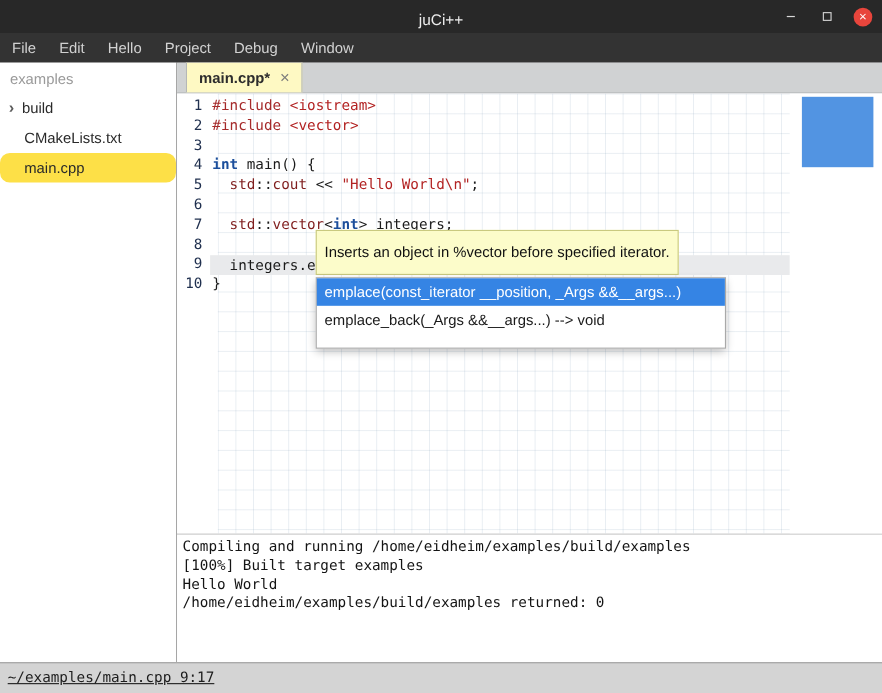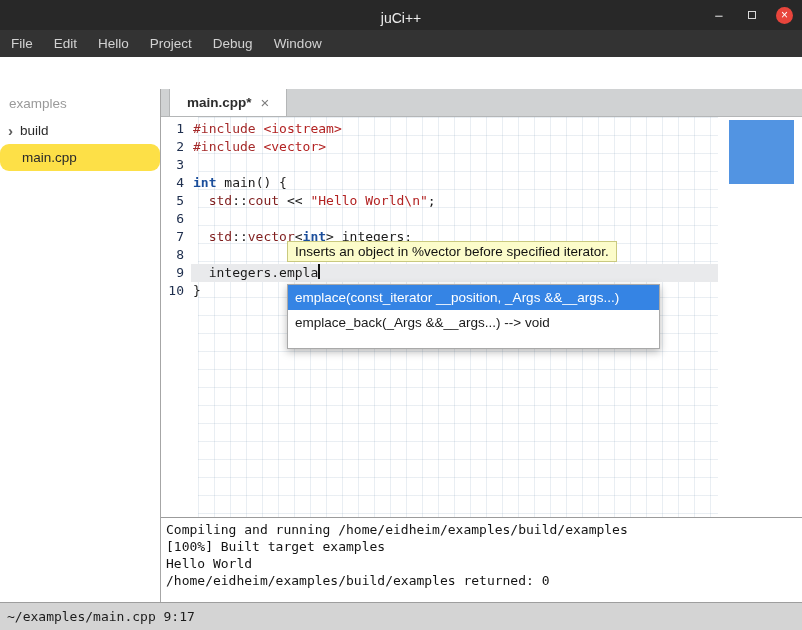--- a/index.html
+++ b/index.html
@@ -13,37 +13,37 @@
   .controls {position:absolute; right:9px; top:0; height:30px; display:flex; align-items:center; gap:15px;}
   .ctrl {color:#d8d8d8; width:18px; height:18px; display:flex; align-items:center; justify-content:center; font-size:15px; line-height:1;}
   .sq {width:8px; height:8px; border:1px solid #d8d8d8; display:inline-block;}
   .ctrl.close {background:#e8453c; border-radius:50%; color:#fff; font-size:12px; width:17px; height:17px;}
 
   
   .menubar {position:absolute; top:30px; left:0; right:0; height:27px; background:#333333; display:flex; align-items:center; gap:21px; padding:0 11px;}
   .menu-item {color:#d2d2d2; font-size:13.5px;}
 
   
-  .main {position:absolute; top:57px; left:0; right:0; bottom:28px; display:flex;margin-top:32px;}
+  .main {position:absolute; top:57px; left:0; right:0; bottom:28px; display:flex;}
 
   
   .sidebar {width:160px; flex:none; background:#fff; overflow:hidden;}
   .tree-header {color:#9a9a9a; font-size:13.5px; padding:7px 9px 6px;}
   .tree-item {height:27px; display:flex; align-items:center; font-size:13.5px; color:#2a2a2a;}
   .tree-item.folder {padding-left:8px; gap:7px;}
   .tree-item.file {padding-left:22px;}
   .tree-item.selected {background:#fde047;border-radius:9px;}
   .expander {color:#5c5c5c; font-size:15px; font-weight:bold; line-height:1;}
   .v-divider {width:1px; background:#a6a6a6;}
 
   .right-col {flex:1; display:flex; flex-direction:column; min-width:0;}
 
   
   .tabbar {height:28px; flex:none; background:#d0d2d3; border-bottom:1px solid #b4b6b7; display:flex; align-items:stretch; padding-left:8px;}
-  .tab {display:flex; align-items:center; gap:9px; padding:0 17px; background:#ffffff; border-left:1px solid #b4b6b7; border-right:1px solid #b4b6b7;}
+  .tab {display:flex; align-items:center; gap:9px; padding:0 11px; background:#fef9c3; border-left:1px solid #b4b6b7; border-right:1px solid #b4b6b7;}
   .tab-label {font-size:13.5px; font-weight:bold; color:#2d2d2d;}
   .tab-close {color:#7c7c7c; font-size:15px; line-height:1;}
 
   
   .editor {position:relative; height:400px; flex:none; background:#fff; font-family:"DejaVu Sans Mono",monospace; font-size:13px; overflow:hidden;}
   .grid-bg {position:absolute; left:37px; right:84px; top:0; bottom:0;
     background-image:linear-gradient(to right, rgba(120,150,180,0.16) 1px, transparent 1px),
                      linear-gradient(to bottom, rgba(120,150,180,0.16) 1px, transparent 1px);
     background-size:16px 18px;}
   .code-lines {position:absolute; top:3px; left:0; right:0;}
@@ -58,36 +58,36 @@
   .seg.ns  {color:#7f1d1d;text-align:center;}
   .seg.fn  {color:#1a1a1a;}
   .cursor {display:inline-block; width:2px; height:15px; background:#111; vertical-align:-2px;}
 
   
   .map-strip {position:absolute; top:0; right:0; bottom:0; width:84px; background:#fff;}
   .map-thumb {position:absolute; top:3px; left:11px; width:65px; height:64px; background:#5294e2;}
 
   
   .tooltip {position:absolute; left:126px; top:124px; background:#fcfcca; border:1px solid #c9c97f; color:#111;
-    font-family:"Liberation Sans",sans-serif; font-size:13.5px; padding:2px 7px; white-space:nowrap; z-index:5;}
+    font-family:"Liberation Sans",sans-serif; font-size:13.5px; padding:12px 7px; white-space:nowrap; z-index:5;}
 
   
   .completion {position:absolute; left:126px; top:167px; width:373px; background:#fff; border:1px solid #a9a9a9;
     box-shadow:0 3px 8px rgba(0,0,0,0.28); z-index:6; padding-bottom:13px; font-family:"Liberation Sans",sans-serif;}
   .comp-item {font-size:13.5px; color:#1a1a1a; padding:5px 7px; white-space:nowrap; overflow:hidden;}
   .comp-item.selected {background:#3584e4; color:#fff;}
 
   
   .h-divider {height:1px; background:#9b9b9b; flex:none;}
   .console {flex:1; background:#fff; font-family:"DejaVu Sans Mono",monospace; font-size:13px; color:#141414; padding:3px 5px; overflow:hidden;}
   .console-line {line-height:17px; white-space:pre;}
 
   
   .statusbar {position:absolute; bottom:0; left:0; right:0; height:28px; background:#d4d4d4; border-top:1px solid #9e9e9e;
-    display:flex; align-items:center; padding:0 7px; font-family:"DejaVu Sans Mono",monospace; font-size:13px; color:#1c1c1c;}
+    display:flex; align-items:center; padding:0 7px; font-family:"DejaVu Sans Mono",monospace; font-size:13px; color:#1c1c1c;text-decoration:underline;}
 </style>
 </head>
 <body>
 
 <div class="window">
 
   <div class="titlebar">
     <span class="title">juCi++</span>
     <div class="controls">
       <span class="ctrl">
@@ -112,20 +112,23 @@
   </div>
 
   <div class="main">
 
     <div class="sidebar">
       <div class="tree-header">examples</div>
       <div class="tree-item folder">
         <span class="expander">›</span>
         <span class="tree-label">build</span>
       </div>
+      <div class="tree-item file">
+        <span class="tree-label">CMakeLists.txt</span>
+      </div>
       <div class="tree-item file selected">
         <span class="tree-label">main.cpp</span>
       </div>
     </div>
 
     <div class="v-divider"></div>
 
     <div class="right-col">
 
       <div class="tabbar">

